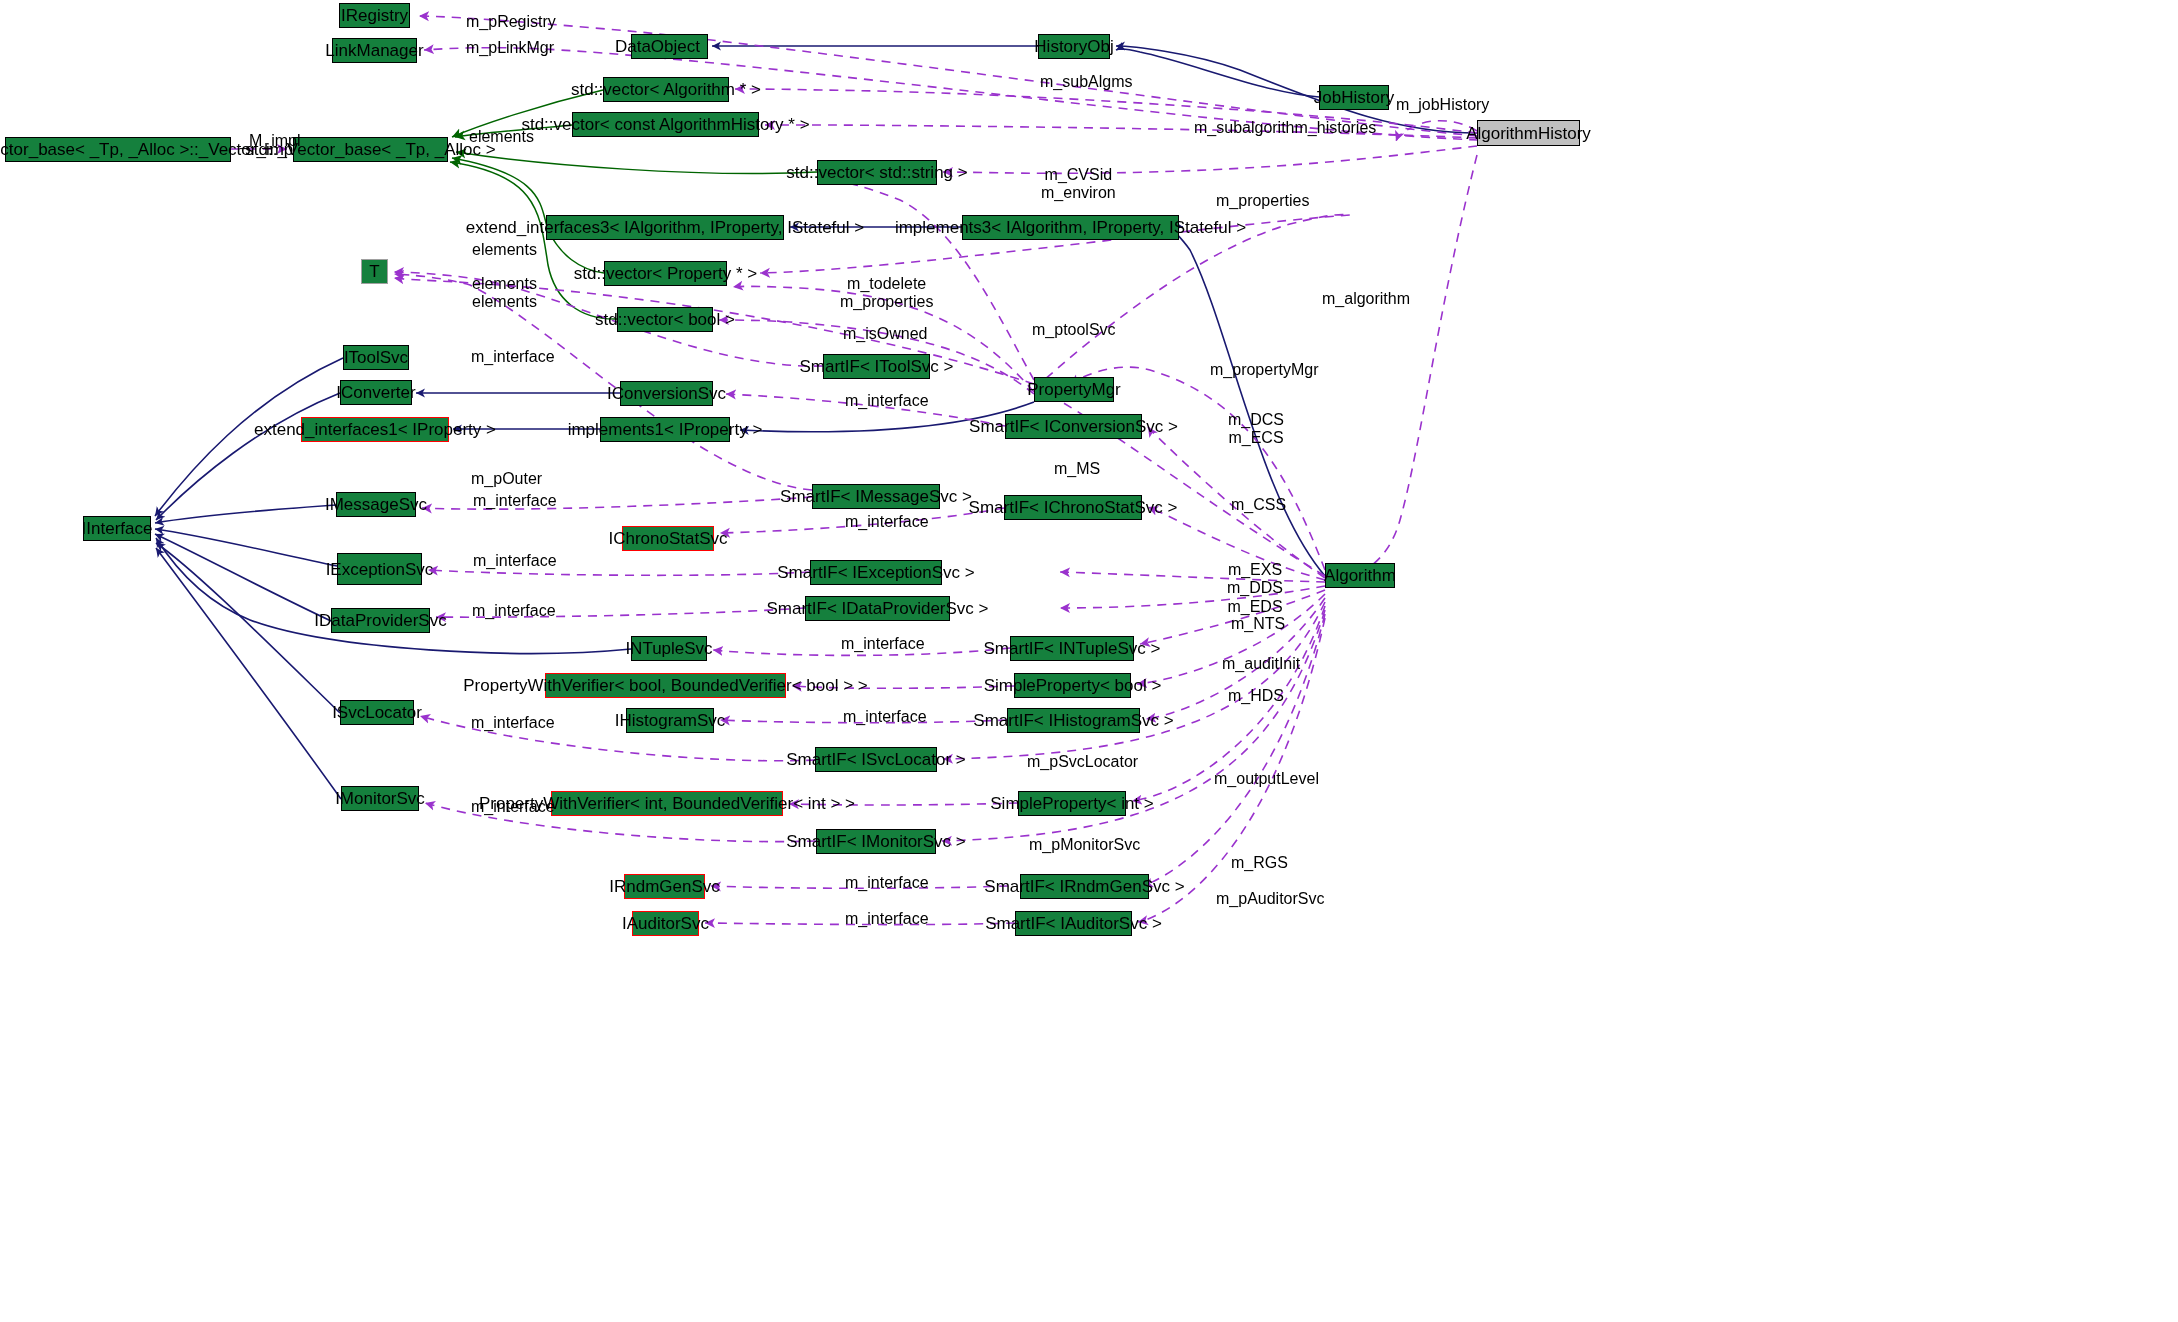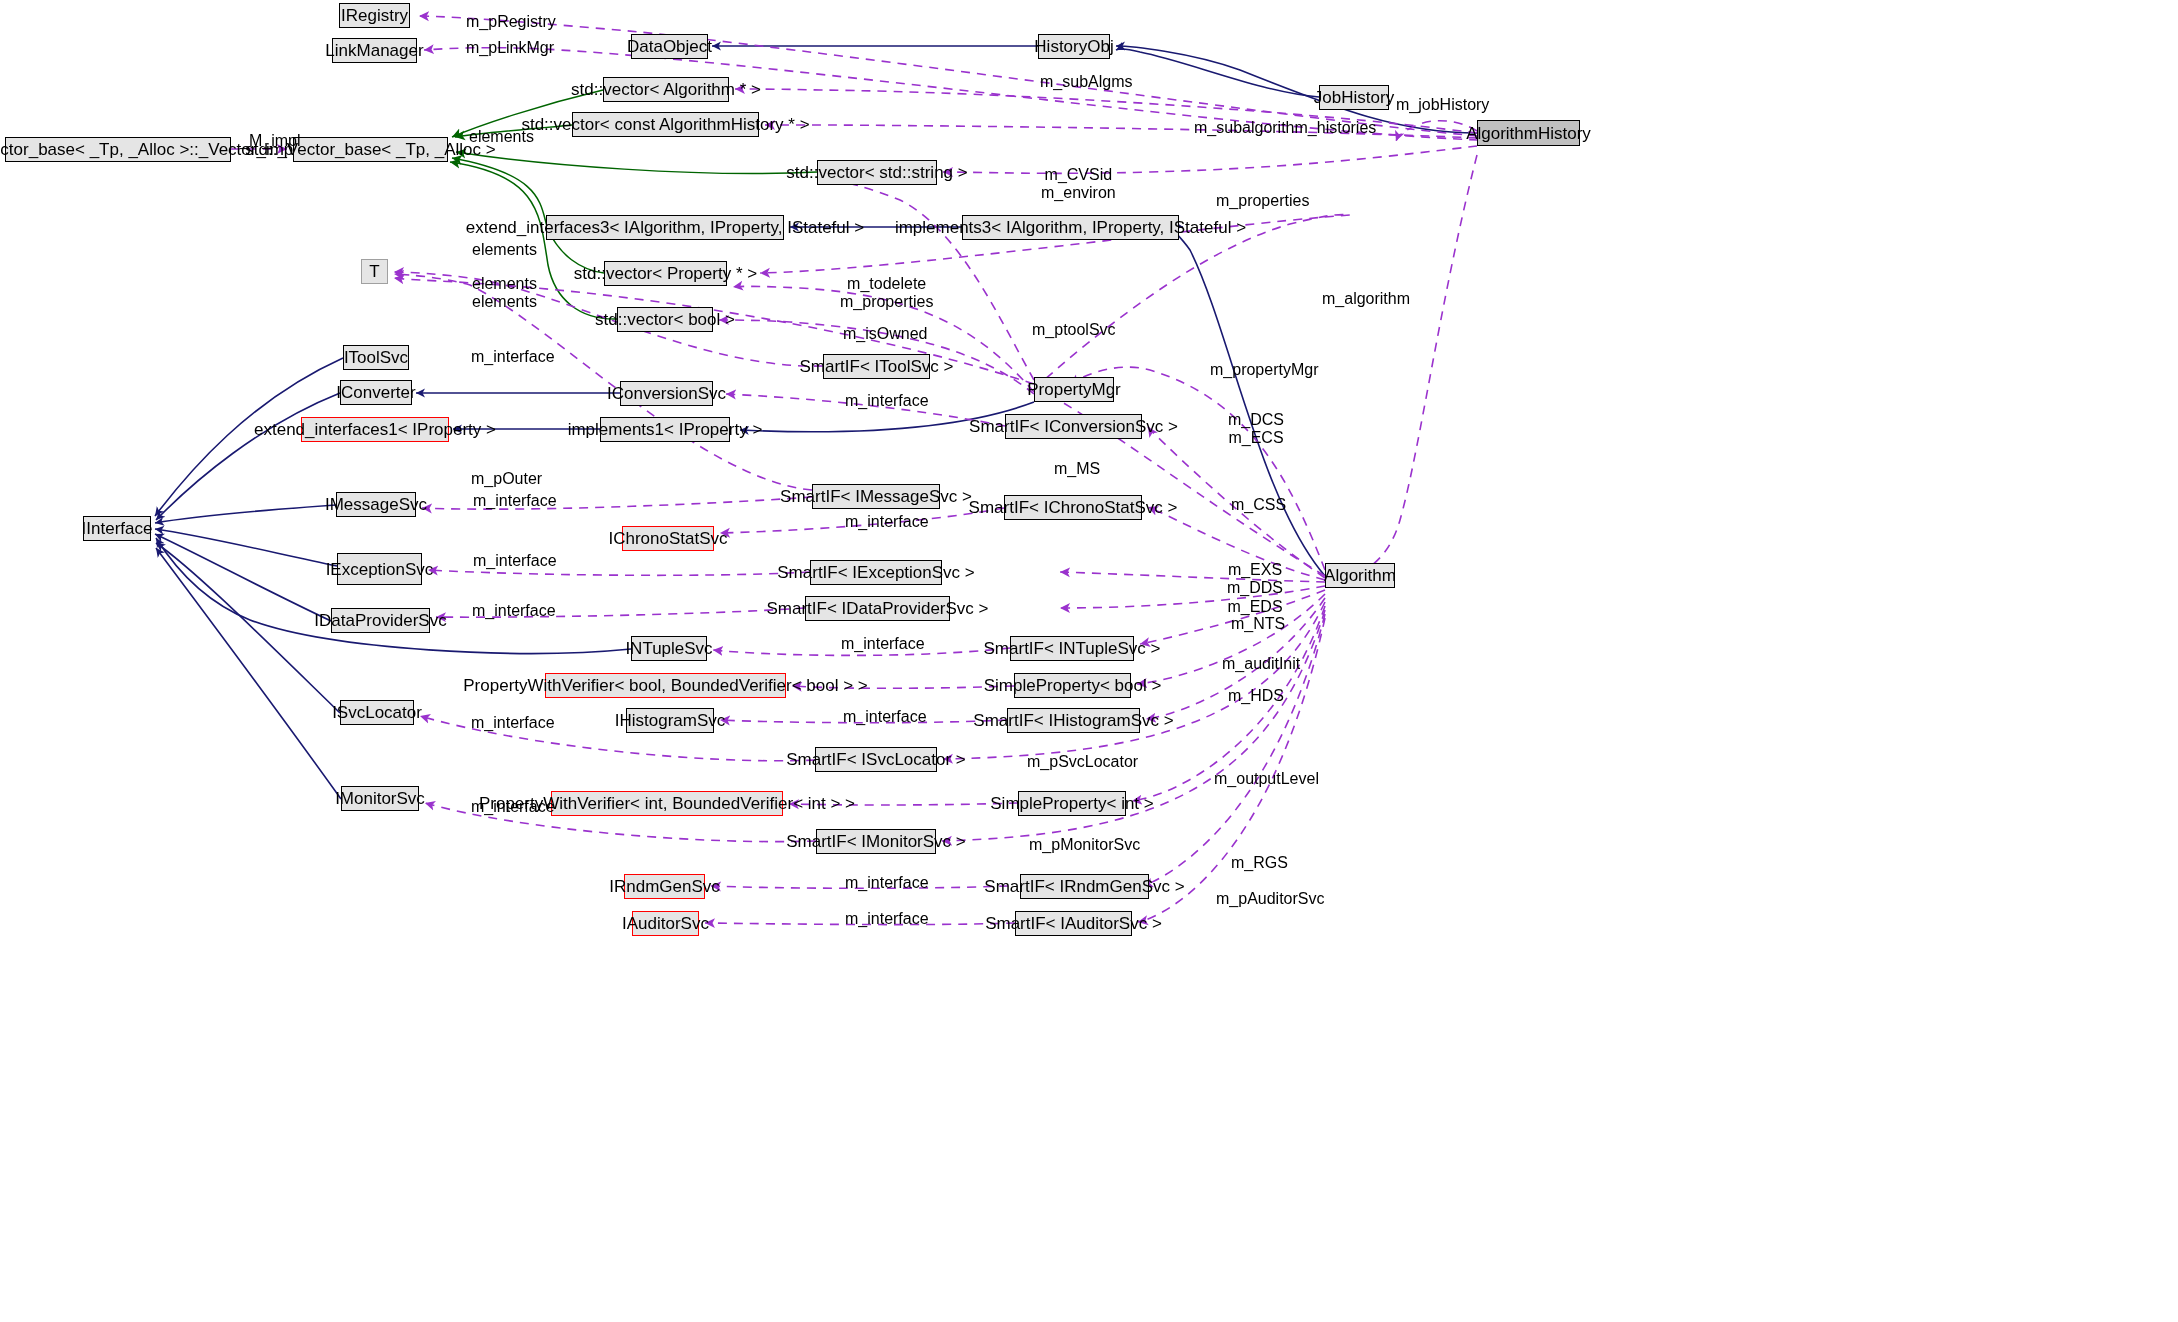--- a/index.html
+++ b/index.html
@@ -1,19 +1,19 @@
 <!DOCTYPE html>
 <html><head>
 <meta charset="utf-8">
 <style>
   html,body{margin:0;padding:0;background:#ffffff;}
   #canvas{position:relative;width:2178px;height:1322px;background:#ffffff;
           font-family:"Liberation Sans","DejaVu Sans",sans-serif;overflow:hidden;}
   svg#edges{position:absolute;left:0;top:0;width:2178px;height:1322px;pointer-events:none;}
-  .node{position:absolute;box-sizing:border-box;background:#e5e5e5;border:1px solid #000000;
+  .node{position:absolute;box-sizing:border-box;background:#15803d;border:1px solid #000000;
         display:flex;align-items:center;justify-content:center;
         font-size:17px;color:#000000;white-space:nowrap;line-height:1;padding:0 7px;}
   .node.red{border-color:#ff0000;}
   .node.gray{border-color:#a0a0a0;}
   .node.current{background:#c0c0c0;border-color:#000000;}
   .elabel{position:absolute;font-size:16px;color:#000000;white-space:nowrap;line-height:1.15;
           background:transparent;}
 </style>
 </head>
 <body>
@@ -106,21 +106,21 @@
     </g>
   </svg>
 
   <div id="nodes">
       <div class="node" style="left: 339px; top: 3px; width: 71px; height: 25px;">
         <span>IRegistry</span>
       </div>
       <div class="node" style="left: 332px; top: 38px; width: 85px; height: 25px;">
         <span>LinkManager</span>
       </div>
-      <div class="node" style="left: 631px; top: 34px; width: 77px; height: 25px;">
+      <div class="node" style="left: 631px; top: 34px; width: 77px; height: 25px; justify-content: flex-end;">
         <span>DataObject</span>
       </div>
       <div class="node" style="left: 1038px; top: 34px; width: 72px; height: 25px;">
         <span>HistoryObj</span>
       </div>
       <div class="node" style="left: 1319px; top: 85px; width: 70px; height: 25px;">
         <span>JobHistory</span>
       </div>
       <div class="node current" style="left: 1477px; top: 120px; width: 103px; height: 26px;">
         <span>AlgorithmHistory</span>

